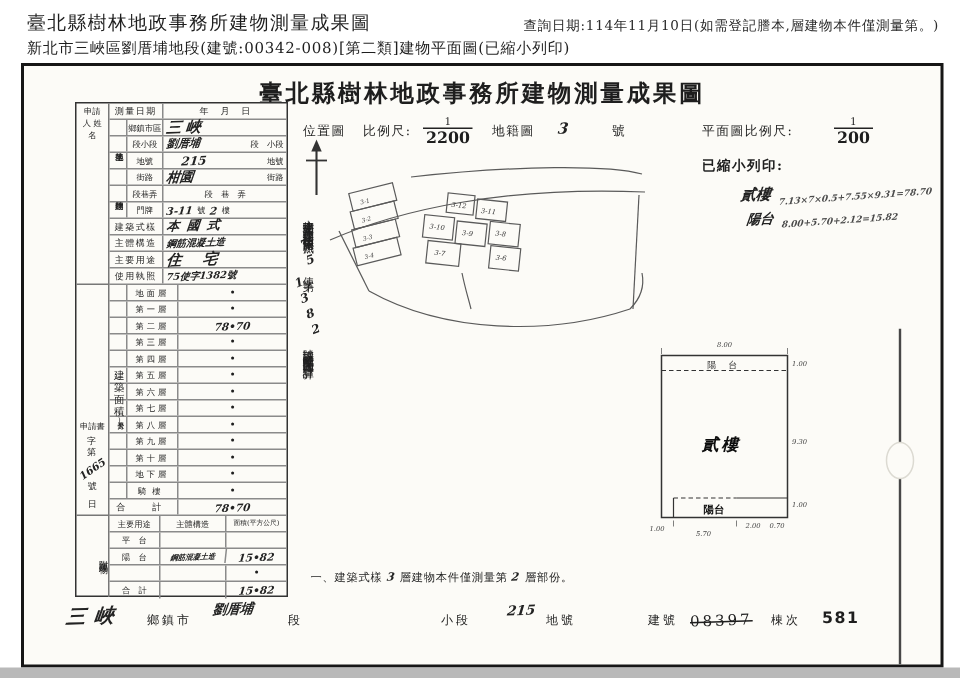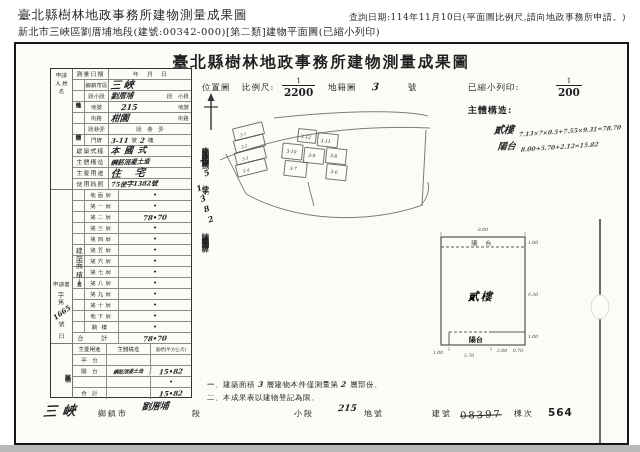--- a/index.html
+++ b/index.html
@@ -46,47 +46,47 @@
   
   .notes{left:191px;top:334px;font-size:7.5px;letter-spacing:0.5px;line-height:13px;}
   .foot{left:0;top:356px;width:100%;height:30px;font-size:8px;}
   .strike{text-decoration:line-through;text-decoration-thickness:1px;}
   .svgabs{position:absolute;}
 </style>
 </head>
 <body>
 
 <div class="abs sys-title">臺北縣樹林地政事務所建物測量成果圖</div>
-<div class="abs query-date">查詢日期:114年11月10日(平面圖比例尺,請向地政事務所申請。)</div>
-<div class="abs doc-line">新北市三峽區劉厝埔地段(建號:00342-000)[第二類]建物平面圖(已縮小列印)</div>
+<div class="abs query-date">查詢日期:114年11月10日(如需登記謄本,層建物本件僅測量第。)</div>
+<div class="abs doc-line">新北市三峽區劉厝埔地段(建號:00342-008)[第二類]建物平面圖(已縮小列印)</div>
 
 <div class="abs doc">
 
   <div class="abs doc-title">臺北縣樹林地政事務所建物測量成果圖</div>
 
   <div class="abs mb" style="left:186px;top:38px;">位置圖</div>
   <div class="abs mb" style="left:226px;top:38px;">比例尺:</div>
   <div class="abs" style="left:266px;top:33px;">
     <span class="frac">
         <span class="num">1</span>
         <span class="den">2200</span>
       </span>
   </div>
   <div class="abs mb" style="left:312px;top:38px;">地籍圖</div>
   <div class="abs hw" style="left:356px;top:37px;font-size:10px;">3</div>
   <div class="abs mb" style="left:392px;top:38px;">號</div>
-  <div class="abs mb" style="left:452px;top:38px;">已縮小列印:</div>
+  <div class="abs mb" style="left:452px;top:38px;">平面圖比例尺:</div>
   <div class="abs" style="left:540px;top:33px;">
     <span class="frac">
         <span class="num">1</span>
         <span class="den">200</span>
       </span>
   </div>
 
-  <div class="abs" style="left:452px;top:60px;font-size:9px;font-weight:bold;letter-spacing:1px;">主體構造:</div>
+  <div class="abs" style="left:452px;top:60px;font-size:9px;font-weight:bold;letter-spacing:1px;">已縮小列印:</div>
   <div class="abs" style="left:478px;top:74px;">
     <span class="hw" style="font-size:10px;">貳樓</span>
     <span class="hw2" style="font-size:6px;color:#4a4a4a;">7.13×7×0.5+7.55×9.31=78.70</span>
   </div>
   <div class="abs" style="left:482px;top:90px;">
     <span class="hw" style="font-size:9px;">陽台</span>
     <span class="hw2" style="font-size:6px;color:#4a4a4a;">8.00+5.70+2.12=15.82</span>
   </div>
 
   <div class="abs vnote">
@@ -170,27 +170,26 @@
     </g>
   </svg>
 
   <svg class="svgabs" style="left:574px;top:175px;" width="22" height="224" viewBox="0 0 22 224">
     <line x1="10" y1="0" x2="10" y2="224" stroke="#474747" stroke-width="1.6"></line>
     <ellipse cx="10" cy="88" rx="9" ry="12" fill="#fcfbf7" stroke="#dcdad2" stroke-width="1"></ellipse>
   </svg>
 
   <div class="abs notes">
     <div>
-      <span>一、建築面積</span>
+      <span>一、建築式樣</span>
       <span class="hw">3</span>
       <span>層建物本件僅測量第</span>
       <span class="hw">2</span>
       <span>層部份。</span>
     </div>
-    <div>二、本成果表以建物登記為限。</div>
   </div>
 
   <div class="abs form">
 
     <div class="ocell" style="top:0;height:121px;padding-top:2px;text-align:center;line-height:8px;">
       <span style="display:inline-block;width:14px;">申請人 姓名</span>
     </div>
     <div class="ocell" style="top:121px;height:154px;display:flex;flex-direction:column;align-items:center;justify-content:flex-end;gap:3px;padding-bottom:2px;">
       <span style="font-size:5.5px;">申請書</span>
       <span style="font-size:6px;display:inline-block;width:7px;line-height:7px;">字第</span>
@@ -369,17 +368,17 @@
     <span class="abs hw" style="left:28px;top:2px;font-size:13px;letter-spacing:6px;">三峽</span>
     <span class="abs" style="left:82px;top:8px;letter-spacing:2px;">鄉鎮市</span>
     <span class="abs hw" style="left:126px;top:0px;font-size:9px;">劉厝埔</span>
     <span class="abs" style="left:176px;top:8px;">段</span>
     <span class="abs" style="left:278px;top:8px;letter-spacing:2px;">小段</span>
     <span class="abs hw" style="left:322px;top:3px;font-size:9px;">215</span>
     <span class="abs" style="left:348px;top:8px;letter-spacing:2px;">地號</span>
     <span class="abs" style="left:416px;top:8px;letter-spacing:2px;">建號</span>
     <span class="abs strike" style="left:444px;top:9px;font-size:10px;letter-spacing:2px;transform:rotate(-2deg);">08397</span>
     <span class="abs" style="left:498px;top:8px;letter-spacing:2px;">棟次</span>
-    <span class="abs" style="left:532px;top:6px;font-size:10.5px;font-weight:bold;letter-spacing:1px;font-family:'DejaVu Sans','Liberation Sans',sans-serif;">564</span>
+    <span class="abs" style="left:532px;top:6px;font-size:10.5px;font-weight:bold;letter-spacing:1px;font-family:'DejaVu Sans','Liberation Sans',sans-serif;">581</span>
   </div>
 </div>
 
 <div class="abs bottom-band"></div>
 
 </body></html>

